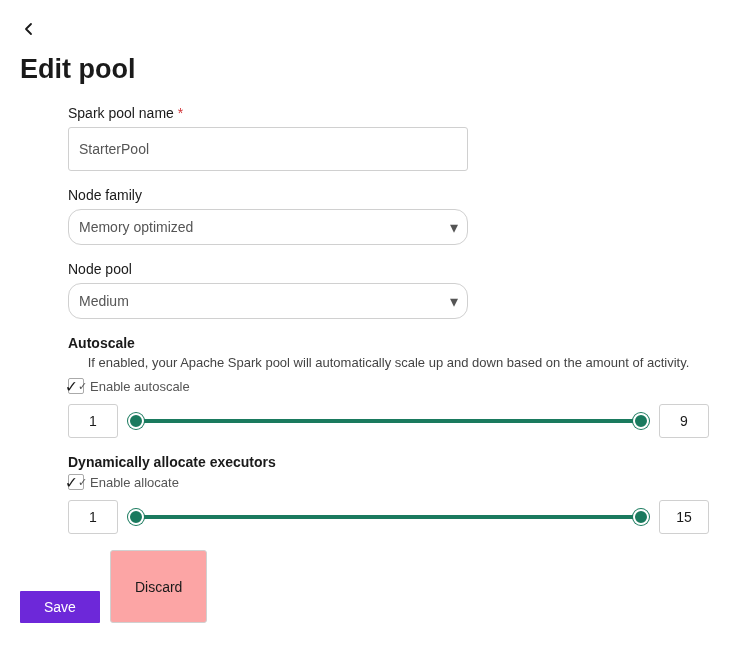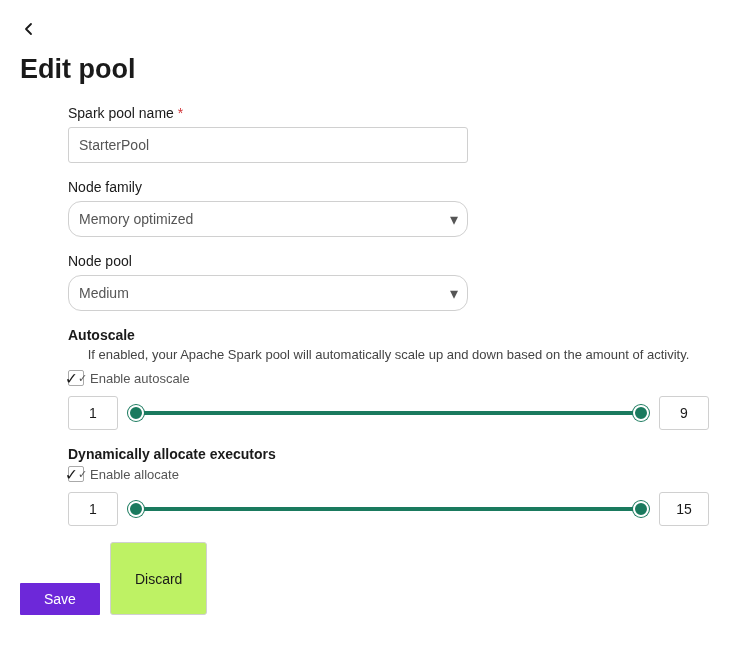--- a/index.html
+++ b/index.html
@@ -45,21 +45,21 @@
       margin-bottom: 6px;
       display: flex;
       align-items: center;
       gap: 4px;
     }
     .required-star {
       color: #d13438;
     }
     .text-input {
       width: 400px;
-      height: 36px;
+      height: 44px;
       border: 1px solid #d0d0d0;
       border-radius: 3px;
       padding: 0 10px;
       font-size: 14px;
       color: #555;
       outline: none;
     }
     .select-wrapper {
       position: relative;
       width: 400px;
@@ -197,21 +197,21 @@
       color: #fff;
       border: none;
       border-radius: 1px;
       padding: 8px 24px;
       font-size: 14px;
       font-weight: 500;
       cursor: pointer;
       margin-top: 41px;
     }
     .btn-discard {
-      background: #bef264;
+      background: #fca5a5;
       color: #1a1a1a;
       border: 1px solid #d0d0d0;
       border-radius: 3px;
       padding: 8px 24px;
       font-size: 14px;
       font-weight: 500;
       cursor: pointer;
     }
   </style>
 </head>

